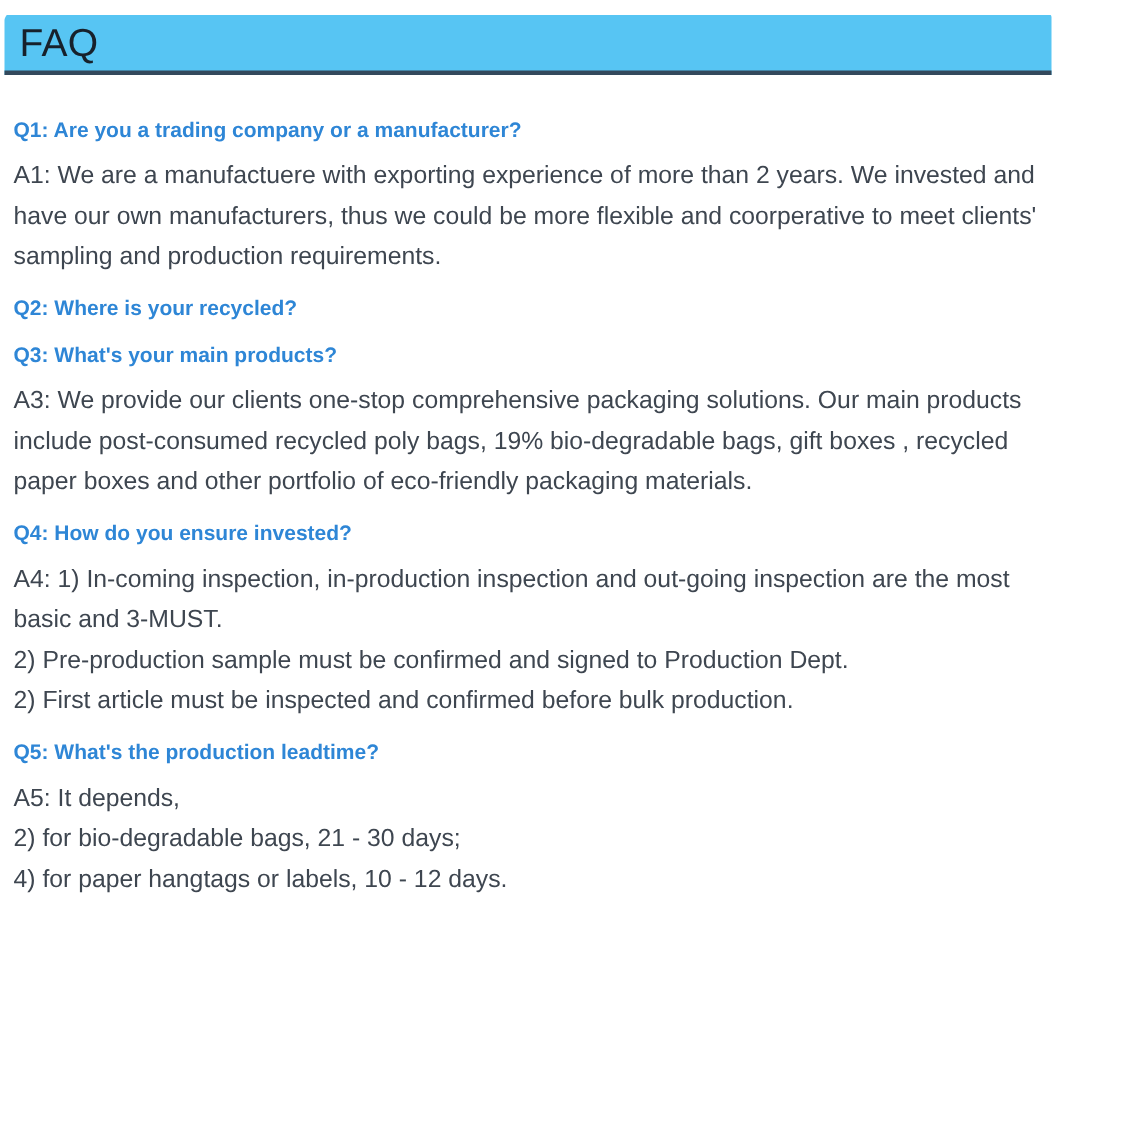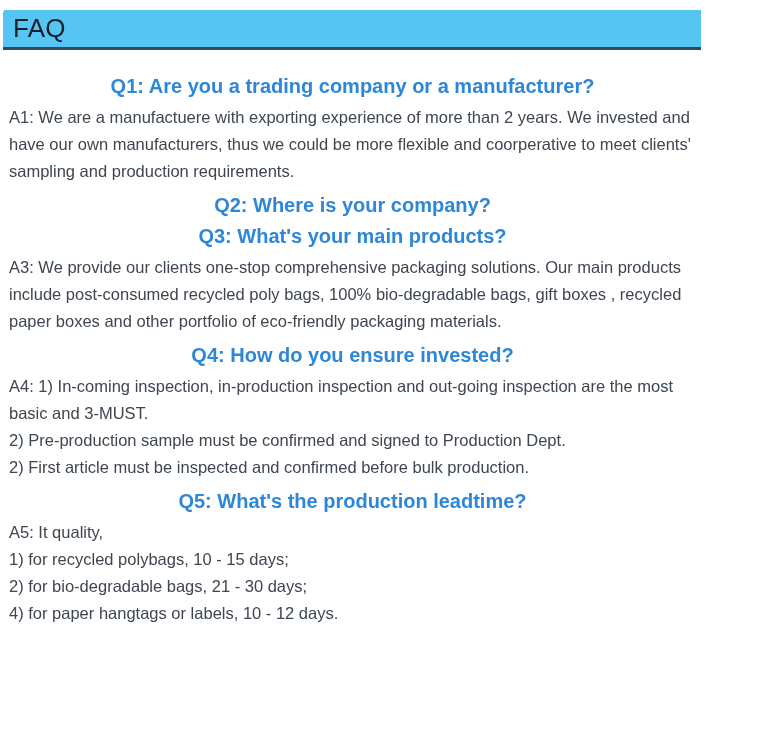--- a/index.html
+++ b/index.html
@@ -40,25 +40,24 @@
     letter-spacing: 0.2px;
   }
   .content {
     padding: 25px 9px 0 9px;
   }
   .faq-item {
     margin-bottom: 9px;
   }
   .question {
     margin: 0 0 7px 0;
-    font-size: 20px;
+    font-size: 14px;
     line-height: 22px;
     font-weight: 700;
     color: var(--question-color);
-    text-align: center;
   }
   .answer p {
     margin: 0;
     font-size: 16.5px;
     line-height: 27px;
     font-weight: 400;
     color: var(--answer-color);
     max-width: 750px;
   }
 </style>
@@ -71,42 +70,41 @@
   </div>
   <main class="content">
   <section class="faq-item">
     <h3 class="question">Q1: Are you a trading company or a manufacturer?</h3>
     <div class="answer">
           <p>A1: We are a manufactuere with exporting experience of more than 2 years. We invested and have our own manufacturers, thus we could be more flexible and coorperative to meet clients' sampling and production requirements.</p>
         </div>
   </section>
 
   <section class="faq-item">
-    <h3 class="question">Q2: Where is your company?</h3>
+    <h3 class="question">Q2: Where is your recycled?</h3>
   </section>
 
   <section class="faq-item">
     <h3 class="question">Q3: What's your main products?</h3>
     <div class="answer">
-          <p>A3: We provide our clients one-stop comprehensive packaging solutions. Our main products include post-consumed recycled poly bags, 100% bio-degradable bags, gift boxes , recycled paper boxes and other portfolio of eco-friendly packaging materials.</p>
+          <p>A3: We provide our clients one-stop comprehensive packaging solutions. Our main products include post-consumed recycled poly bags, 19% bio-degradable bags, gift boxes , recycled paper boxes and other portfolio of eco-friendly packaging materials.</p>
         </div>
   </section>
 
   <section class="faq-item">
     <h3 class="question">Q4: How do you ensure invested?</h3>
     <div class="answer">
           <p>A4: 1) In-coming inspection, in-production inspection and out-going inspection are the most basic and 3-MUST.</p>
           <p>2) Pre-production sample must be confirmed and signed to Production Dept.</p>
           <p>2) First article must be inspected and confirmed before bulk production.</p>
         </div>
   </section>
 
   <section class="faq-item">
     <h3 class="question">Q5: What's the production leadtime?</h3>
     <div class="answer">
-          <p>A5: It quality,</p>
-          <p>1) for recycled polybags, 10 - 15 days;</p>
+          <p>A5: It depends,</p>
           <p>2) for bio-degradable bags, 21 - 30 days;</p>
           <p>4) for paper hangtags or labels, 10 - 12 days.</p>
         </div>
   </section>
 </main>
 </div>
 
 </body></html>

